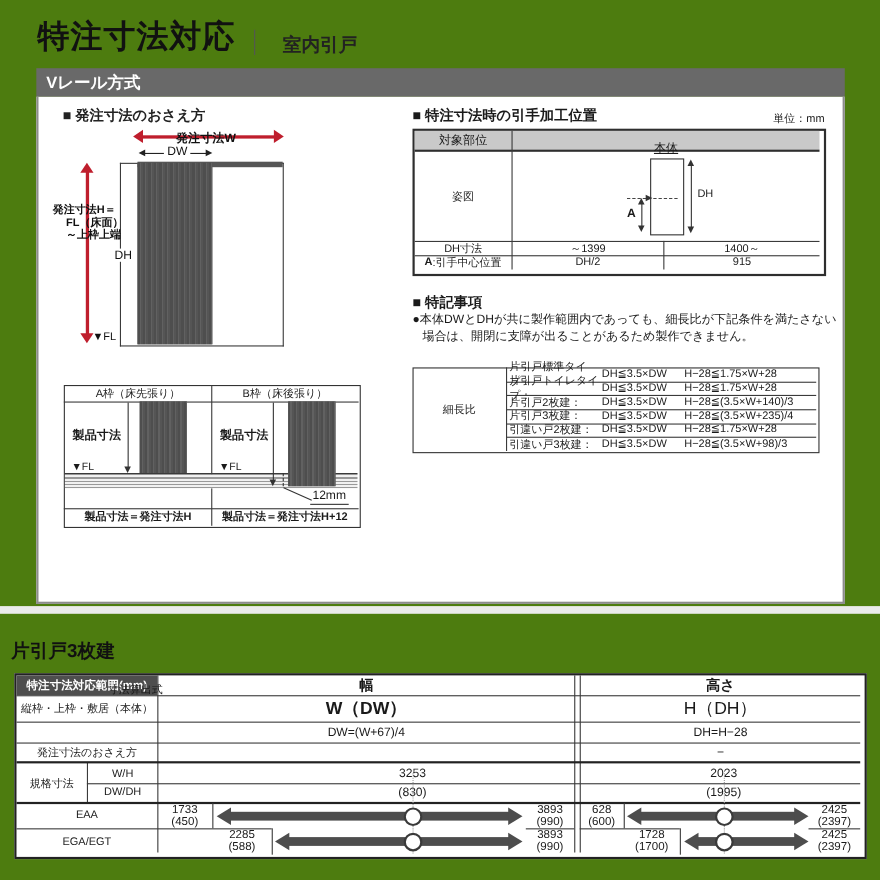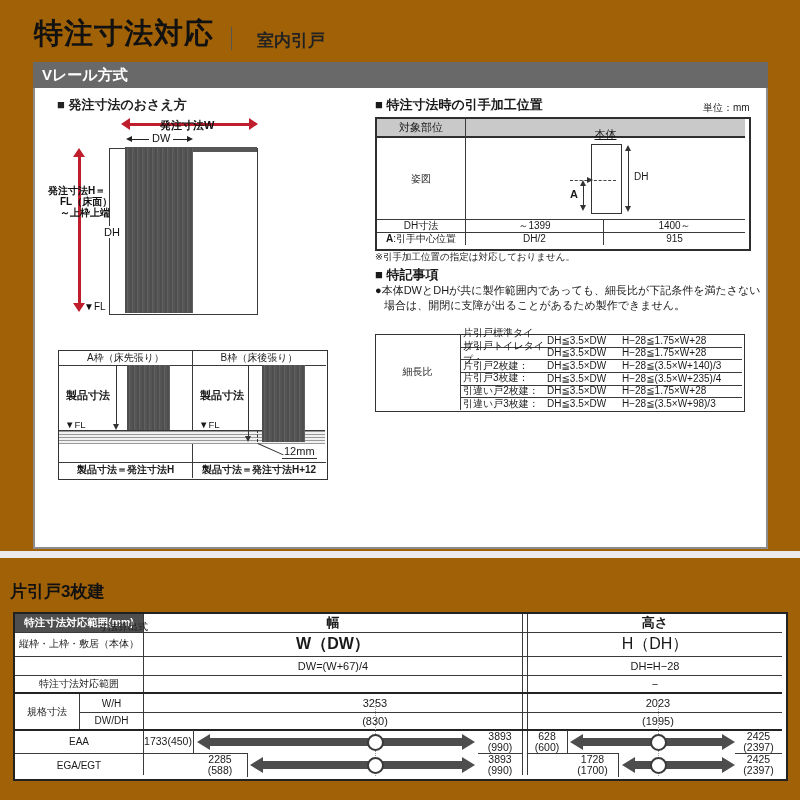--- a/index.html
+++ b/index.html
@@ -1,16 +1,16 @@
 <!DOCTYPE html>
 <html><head>
 <meta charset="utf-8">
 <style>
   html,body{margin:0;padding:0;background:#fff;}
-  .page{position:relative;width:800px;height:800px;background:#a16207;overflow:hidden;
+  .page{position:relative;width:800px;height:800px;background:#4d7c0f;overflow:hidden;
         font-family:"Liberation Sans","DejaVu Sans",sans-serif;color:#1a1a1a;}
   .abs{position:absolute;}
   .c{display:flex;align-items:center;justify-content:center;text-align:center;}
   .l{display:flex;align-items:center;justify-content:flex-start;}
   .hl{position:absolute;background:#3a3a3a;height:1px;}
   .vl{position:absolute;background:#3a3a3a;width:1px;}
   .ah{position:absolute;width:0;height:0;border-style:solid;border-color:transparent;}
   .door{background:#575757;background-image:repeating-linear-gradient(90deg,#4e4e4e 0 2px,#616161 2px 3px,#555 3px 5px);}
   .floor{background:repeating-linear-gradient(180deg,#999 0 1px,#f1f1f1 1px 3px);}
   .box2{position:absolute;border:2px solid #2e2e2e;background:#fff;}
@@ -132,21 +132,20 @@
 
   <div class="abs c" style="left:377px;top:219px;width:88px;height:13px;font-size:10px;">DH寸法</div>
   <div class="abs c" style="left:466px;top:219px;width:137px;height:13px;font-size:10px;">～1399</div>
   <div class="abs c" style="left:604px;top:219px;width:141px;height:13px;font-size:10px;">1400～</div>
   <div class="abs c" style="left:377px;top:232px;width:88px;height:13px;font-size:10px;">
     <span style="font-weight:bold;">A</span>
       <span>:引手中心位置</span>
   </div>
   <div class="abs c" style="left:466px;top:232px;width:137px;height:13px;font-size:10px;">DH/2</div>
   <div class="abs c" style="left:604px;top:232px;width:141px;height:13px;font-size:10px;">915</div>
-  <div class="abs" style="left:375px;top:251px;font-size:9.5px;color:#222;">※引手加工位置の指定は対応しておりません。</div>
 
   <div class="abs" style="left:375px;top:266px;font-size:13px;font-weight:bold;">■ 特記事項</div>
   <div class="abs" style="left:375px;top:283px;font-size:11px;">●本体DWとDHが共に製作範囲内であっても、細長比が下記条件を満たさない</div>
   <div class="abs" style="left:384px;top:298px;font-size:11px;">場合は、開閉に支障が出ることがあるため製作できません。</div>
 
   <div class="abs" style="left:375px;top:334px;width:368px;height:76px;border:1.5px solid #333;background:#fff;"></div>
   <div class="vl" style="left:460px;top:334px;height:76px;"></div>
   <div class="abs c" style="left:376px;top:334px;width:83px;height:76px;font-size:10px;">細長比</div>
   <div class="hl" style="left:460px;top:346.6px;width:282px;"></div>
   <div class="hl" style="left:460px;top:359.3px;width:282px;"></div>
@@ -217,21 +216,21 @@
   <div class="abs c" style="left:528px;top:614px;width:254px;height:18px;font-size:13px;font-weight:bold;">高さ</div>
 
   <div class="abs c" style="left:15px;top:632px;width:128px;height:24px;font-size:10px;">縦枠・上枠・敷居（本体）</div>
   <div class="abs c" style="left:144px;top:632px;width:378px;height:24px;font-size:16px;font-weight:bold;">W（DW）</div>
   <div class="abs c" style="left:528px;top:632px;width:254px;height:24px;font-size:16px;font-weight:normal;">H（DH）</div>
 
   <div class="abs c" style="left:15px;top:617px;width:128px;height:19px;font-size:10px;margin-left:44px;">寸法算出式</div>
   <div class="abs c" style="left:144px;top:656px;width:378px;height:19px;font-size:11px;">DW=(W+67)/4</div>
   <div class="abs c" style="left:528px;top:656px;width:254px;height:19px;font-size:11px;">DH=H−28</div>
 
-  <div class="abs c" style="left:15px;top:675px;width:128px;height:17px;font-size:10px;">特注寸法対応範囲</div>
+  <div class="abs c" style="left:15px;top:675px;width:128px;height:17px;font-size:10px;">発注寸法のおさえ方</div>
   <div class="abs c" style="left:528px;top:675px;width:254px;height:17px;font-size:11px;">−</div>
 
   <div class="abs c" style="left:15px;top:694px;width:64px;height:35px;font-size:10px;">規格寸法</div>
   <div class="abs c" style="left:80px;top:694px;width:63px;height:18px;font-size:10px;">W/H</div>
   <div class="abs c" style="left:80px;top:712px;width:63px;height:17px;font-size:10px;">DW/DH</div>
   <div class="abs c" style="left:340px;top:694px;width:70px;height:18px;font-size:11px;">3253</div>
   <div class="abs c" style="left:340px;top:712px;width:70px;height:17px;font-size:11px;">(830)</div>
   <div class="abs c" style="left:623px;top:694px;width:70px;height:18px;font-size:11px;">2023</div>
   <div class="abs c" style="left:623px;top:712px;width:70px;height:17px;font-size:11px;">(1995)</div>
 
@@ -260,21 +259,21 @@
     <div style="position:absolute;left:11px;right:11px;top:4px;height:8px;background:#4d4d4d;"></div>
     <div class="ah" style="left:0;top:0;border-width:8px 13px 8px 0;border-right-color:#4d4d4d;"></div>
     <div class="ah" style="right:0;top:0;border-width:8px 0 8px 13px;border-left-color:#4d4d4d;"></div>
   </div>
 
   <div class="abs" style="left:367px;top:734px;width:13px;height:13px;border:2px solid #3a3a3a;border-radius:50%;background:#fff;"></div>
   <div class="abs" style="left:367px;top:757px;width:13px;height:13px;border:2px solid #3a3a3a;border-radius:50%;background:#fff;"></div>
   <div class="abs" style="left:650px;top:734px;width:13px;height:13px;border:2px solid #3a3a3a;border-radius:50%;background:#fff;"></div>
   <div class="abs" style="left:650px;top:757px;width:13px;height:13px;border:2px solid #3a3a3a;border-radius:50%;background:#fff;"></div>
 
-  <div class="abs c" style="left:143px;top:730px;width:50px;height:23px;font-size:10.5px;line-height:11px;flex-direction:row;">
+  <div class="abs c" style="left:143px;top:730px;width:50px;height:23px;font-size:10.5px;line-height:11px;flex-direction:column;">
     <span>1733</span>
     <span>(450)</span>
   </div>
   <div class="abs c" style="left:478px;top:730px;width:44px;height:23px;font-size:10.5px;line-height:11px;flex-direction:column;">
     <span>3893</span>
     <span>(990)</span>
   </div>
   <div class="abs c" style="left:193px;top:753px;width:54px;height:24px;font-size:10.5px;line-height:11px;flex-direction:column;align-items:center;">
     <span>2285</span>
     <span>(588)</span>

